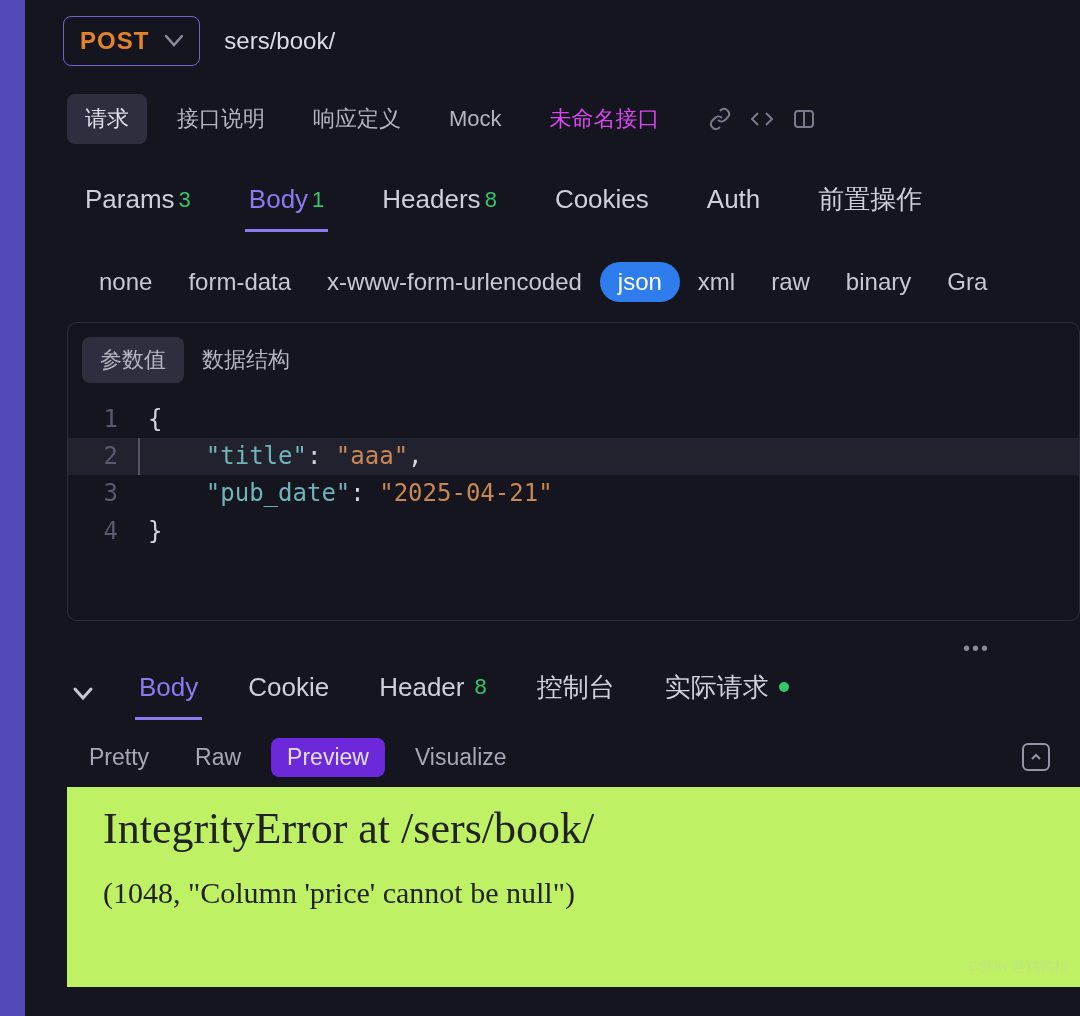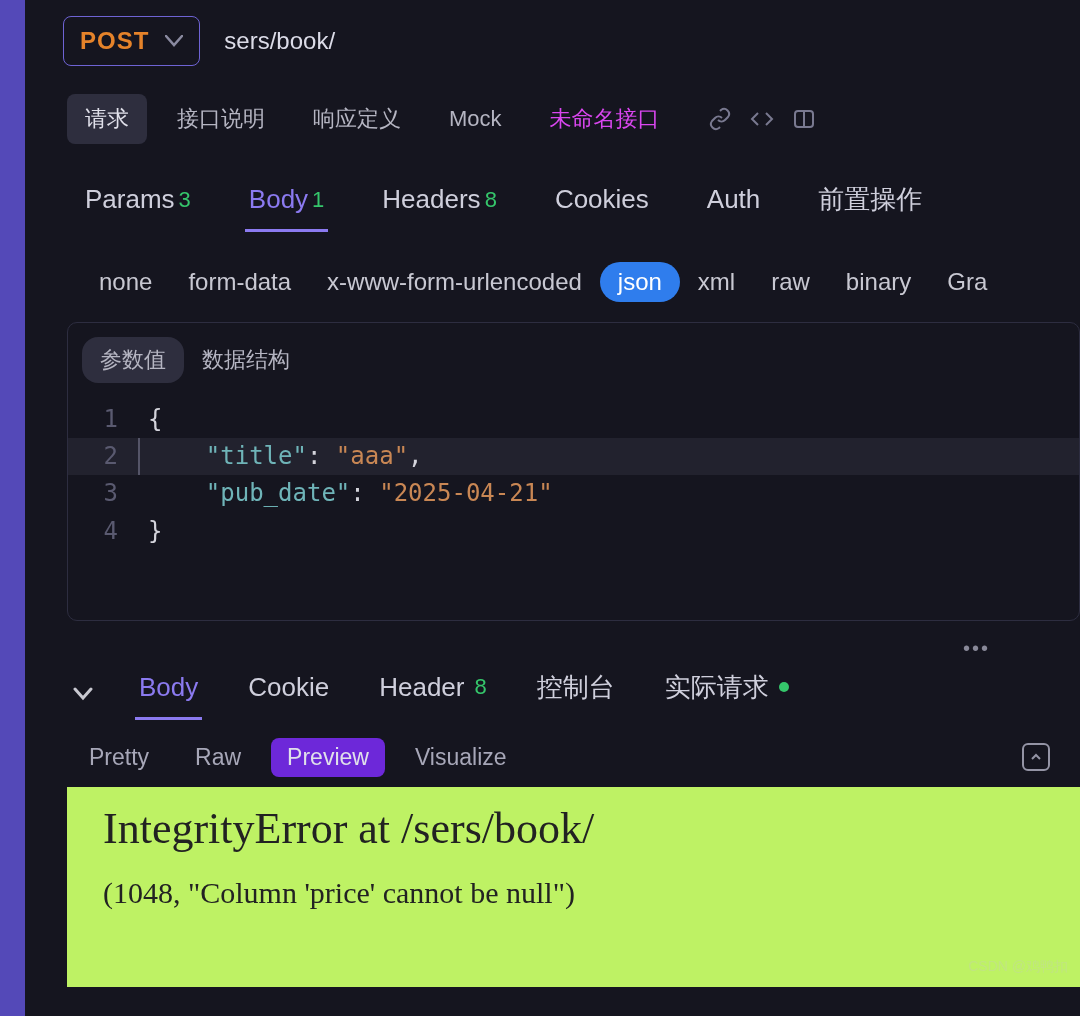--- a/index.html
+++ b/index.html
@@ -144,21 +144,21 @@
     }
     .editor-tabs {
       display: flex;
       gap: 0;
       padding: 14px 14px 6px;
     }
     .editor-tab {
       padding: 8px 18px;
       color: #b5b5c2;
       font-size: 22px;
-      border-radius: 16px;
+      border-radius: 8px;
     }
     .editor-tab.active {
       background: #2e2e3e;
     }
     .code-area {
       padding: 12px 0 70px 0;
       font-family: "SF Mono", Monaco, Consolas, monospace;
       font-size: 24px;
       line-height: 1.55;
     }

